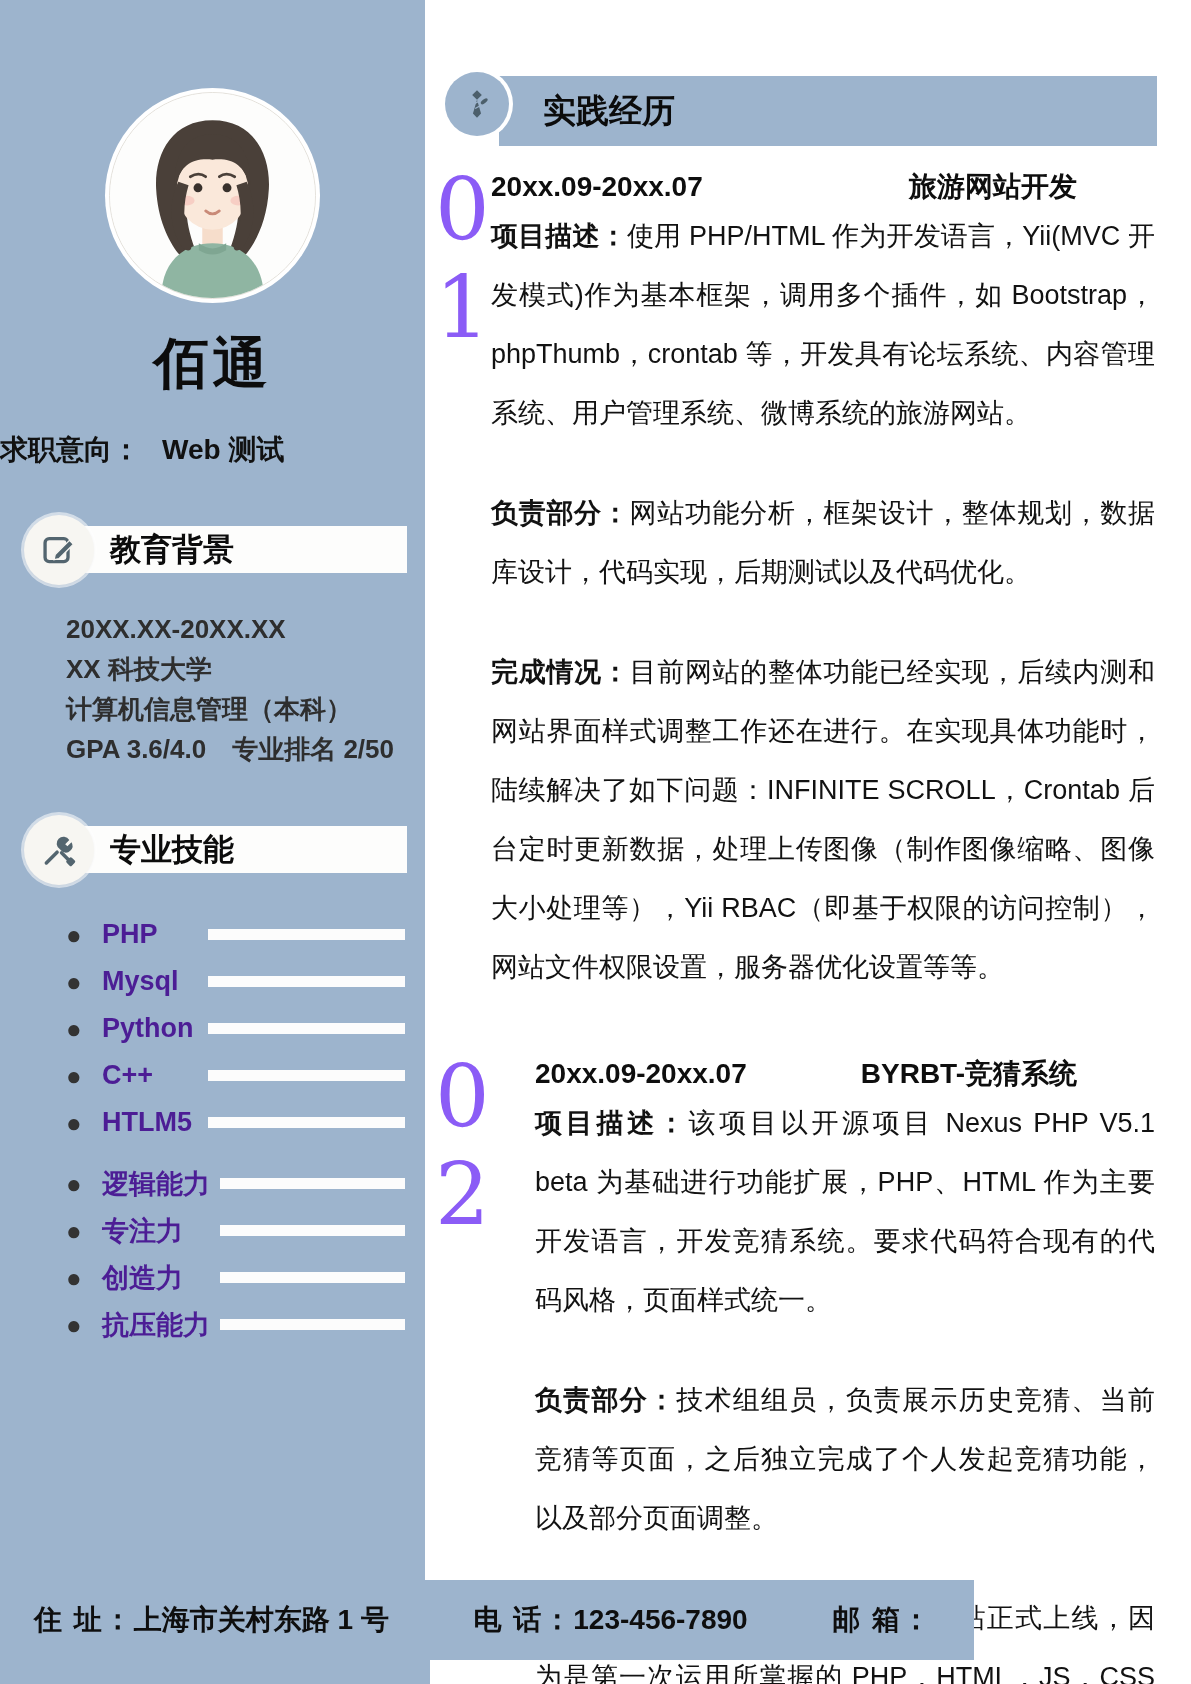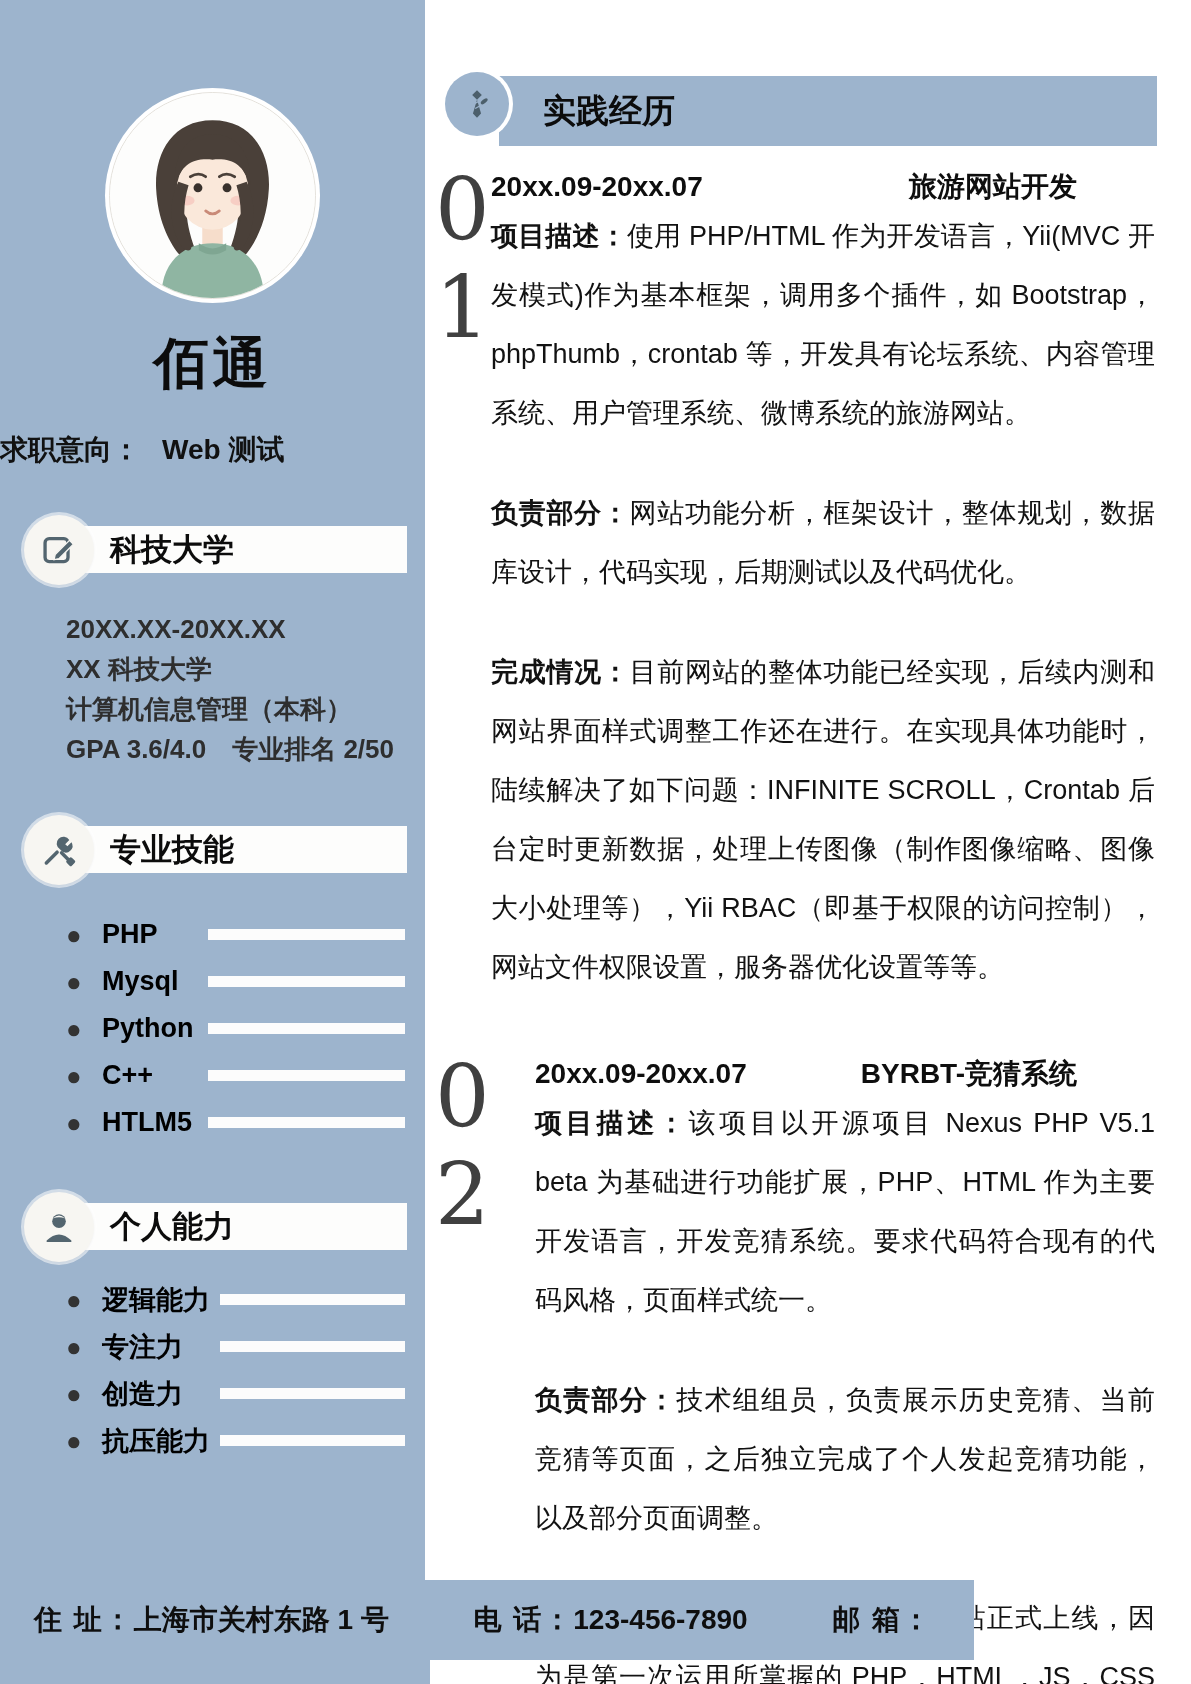--- a/index.html
+++ b/index.html
@@ -26,21 +26,21 @@
   .icon-circle svg{width:38px;height:38px;}
   .side-banner{position:absolute;left:58px;right:18px;top:11px;height:47px;background:#fdfdfc;
     display:flex;align-items:center;z-index:1;}
   .side-banner span{padding-left:52px;font-size:31px;font-weight:700;color:#0c0c0c;}
 
   .edu-lines{margin:24px 0 0 66px;font-size:26px;font-weight:700;color:#2e2e2e;line-height:40px;}
 
   .bar-rows{margin-top:26px;}
   .bar-row{display:flex;align-items:center;height:47px;padding-left:66px;}
   .bar-row .bullet{width:36px;font-size:26px;color:#333;line-height:1;}
-  .bar-row .blabel{font-size:27px;font-weight:700;color:#000000;}
+  .bar-row .blabel{font-size:27px;font-weight:700;color:#4c1d95;}
   .skills .blabel{width:106px;}
   .abilities .blabel{width:118px;}
   .track{flex:1;height:11px;background:#fcfcfc;margin-right:20px;position:relative;}
   .fill{height:100%;background:#7d7d7d;}
   .abilities-rows{margin-top:14px;}
 
   
   .main{position:absolute;left:425px;top:0;width:766px;}
   .main-header{position:relative;height:64px;margin-top:72px;}
   .main-circle{position:absolute;left:20px;top:0;width:64px;height:64px;border-radius:50%;
@@ -48,21 +48,21 @@
     display:flex;align-items:center;justify-content:center;}
   .main-circle svg{width:36px;height:36px;}
   .main-banner{position:absolute;left:74px;right:34px;top:4px;height:70px;background:#9db4cd;
     display:flex;align-items:center;z-index:1;}
   .main-banner span{padding-left:44px;font-size:33px;font-weight:700;color:#0c0c0c;}
 
   .projects{margin-top:30px;padding:0 36px 0 10px;}
   .project{display:flex;}
   .project + .project{margin-top:56px;gap:44px;}
   .num{width:52px;flex:0 0 52px;font-family:"DejaVu Serif","Liberation Serif",serif;
-    font-size:86px;line-height:98px;color:#404040;word-break:break-all;margin-top:-6px;}
+    font-size:86px;line-height:98px;color:#8b5cf6;word-break:break-all;margin-top:-6px;}
   .pbody{flex:1;margin-left:4px;}
   .daterow{display:flex;justify-content:space-between;align-items:baseline;
     font-size:28px;font-weight:700;line-height:41px;color:#0e0e0e;}
   .daterow .ptitle{margin-right:78px;}
   .pbody p{margin:41px 0 0;font-size:27px;line-height:59px;text-align:justify;color:#121212;}
   .pbody p.first{margin-top:0;}
   .pbody p b{font-weight:700;}
 
   
   .footer{position:absolute;left:0;top:1580px;width:974px;height:80px;background:#9db4cd;
@@ -110,21 +110,21 @@
     </div>
 
     <div class="side-header">
       <div class="icon-circle">
         <svg viewBox="0 0 24 24">
           <rect x="3.2" y="4.8" width="14.5" height="14.5" rx="2.6" fill="none" stroke="#53656f" stroke-width="2.1"></rect>
           <path d="M9.6 14.9 L18.6 5.9 L21.1 8.4 L12.1 17.4 L8.9 18.1 Z" fill="#53656f" stroke="#f7f6f2" stroke-width="0.8"></path>
         </svg>
       </div>
       <div class="side-banner">
-        <span>科技大学</span>
+        <span>教育背景</span>
       </div>
     </div>
     <div class="edu-lines">
       <div>20XX.XX-20XX.XX</div>
       <div>XX 科技大学</div>
       <div>计算机信息管理（本科）</div>
       <div>GPA 3.6/4.0　专业排名 2/50</div>
     </div>
 
     <div class="side-header">
@@ -161,32 +161,20 @@
         <span class="blabel">C++</span>
         <span class="track"><span class="fill" style="width: 70%;"></span></span>
       </div>
       <div class="bar-row">
         <span class="bullet">●</span>
         <span class="blabel">HTLM5</span>
         <span class="track"><span class="fill" style="width: 54%;"></span></span>
       </div>
     </div>
 
-    <div class="side-header">
-      <div class="icon-circle">
-        <svg viewBox="0 0 24 24">
-          <circle cx="12" cy="8.3" r="4.3" fill="#53656f"></circle>
-          <path d="M8.2 6.6 Q12 3 15.8 6.6 Q12 5.2 8.2 6.6 Z" fill="#f7f6f2"></path>
-          <path d="M4.2 20.6 Q12 12.8 19.8 20.6 L19.8 21.4 L4.2 21.4 Z" fill="#53656f"></path>
-        </svg>
-      </div>
-      <div class="side-banner">
-        <span>个人能力</span>
-      </div>
-    </div>
     <div class="bar-rows abilities abilities-rows">
       <div class="bar-row">
         <span class="bullet">●</span>
         <span class="blabel">逻辑能力</span>
         <span class="track"><span class="fill" style="width: 82%;"></span></span>
       </div>
       <div class="bar-row">
         <span class="bullet">●</span>
         <span class="blabel">专注力</span>
         <span class="track"><span class="fill" style="width: 70%;"></span></span>

